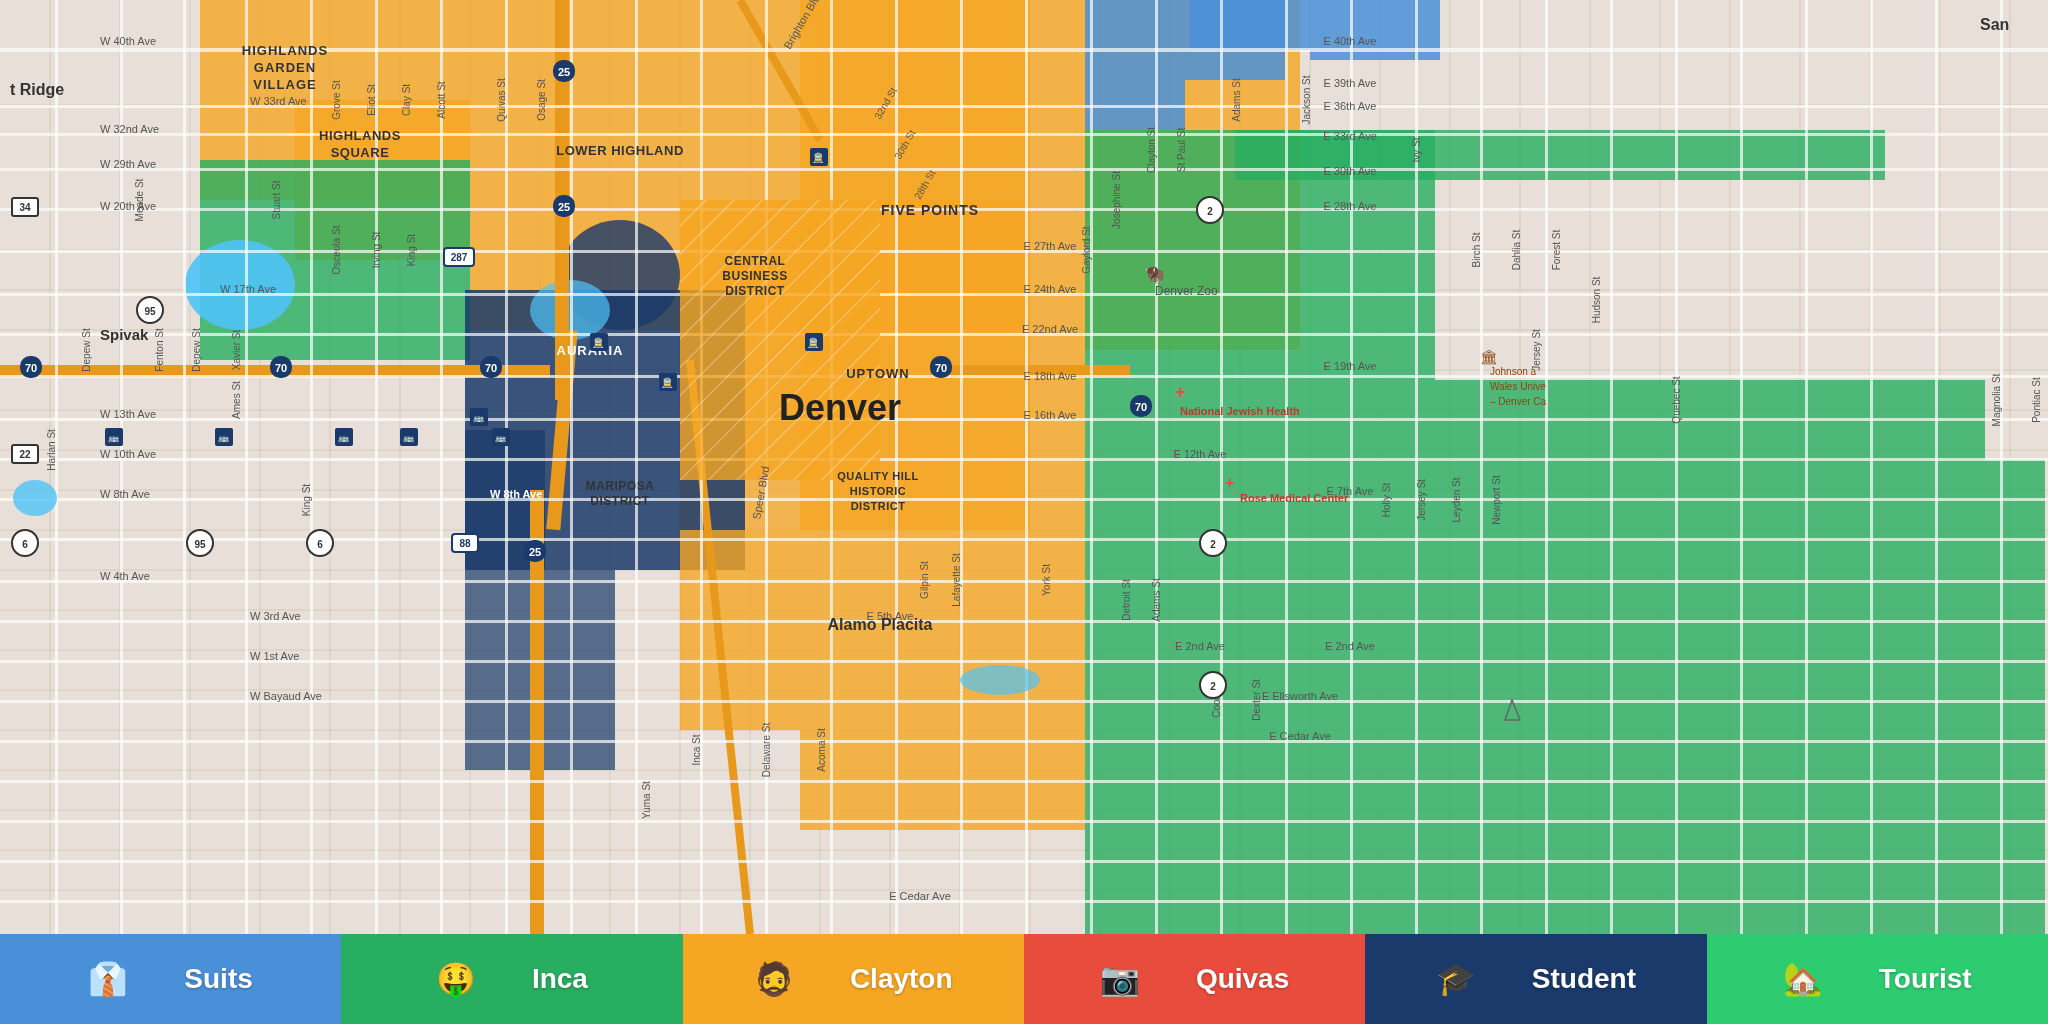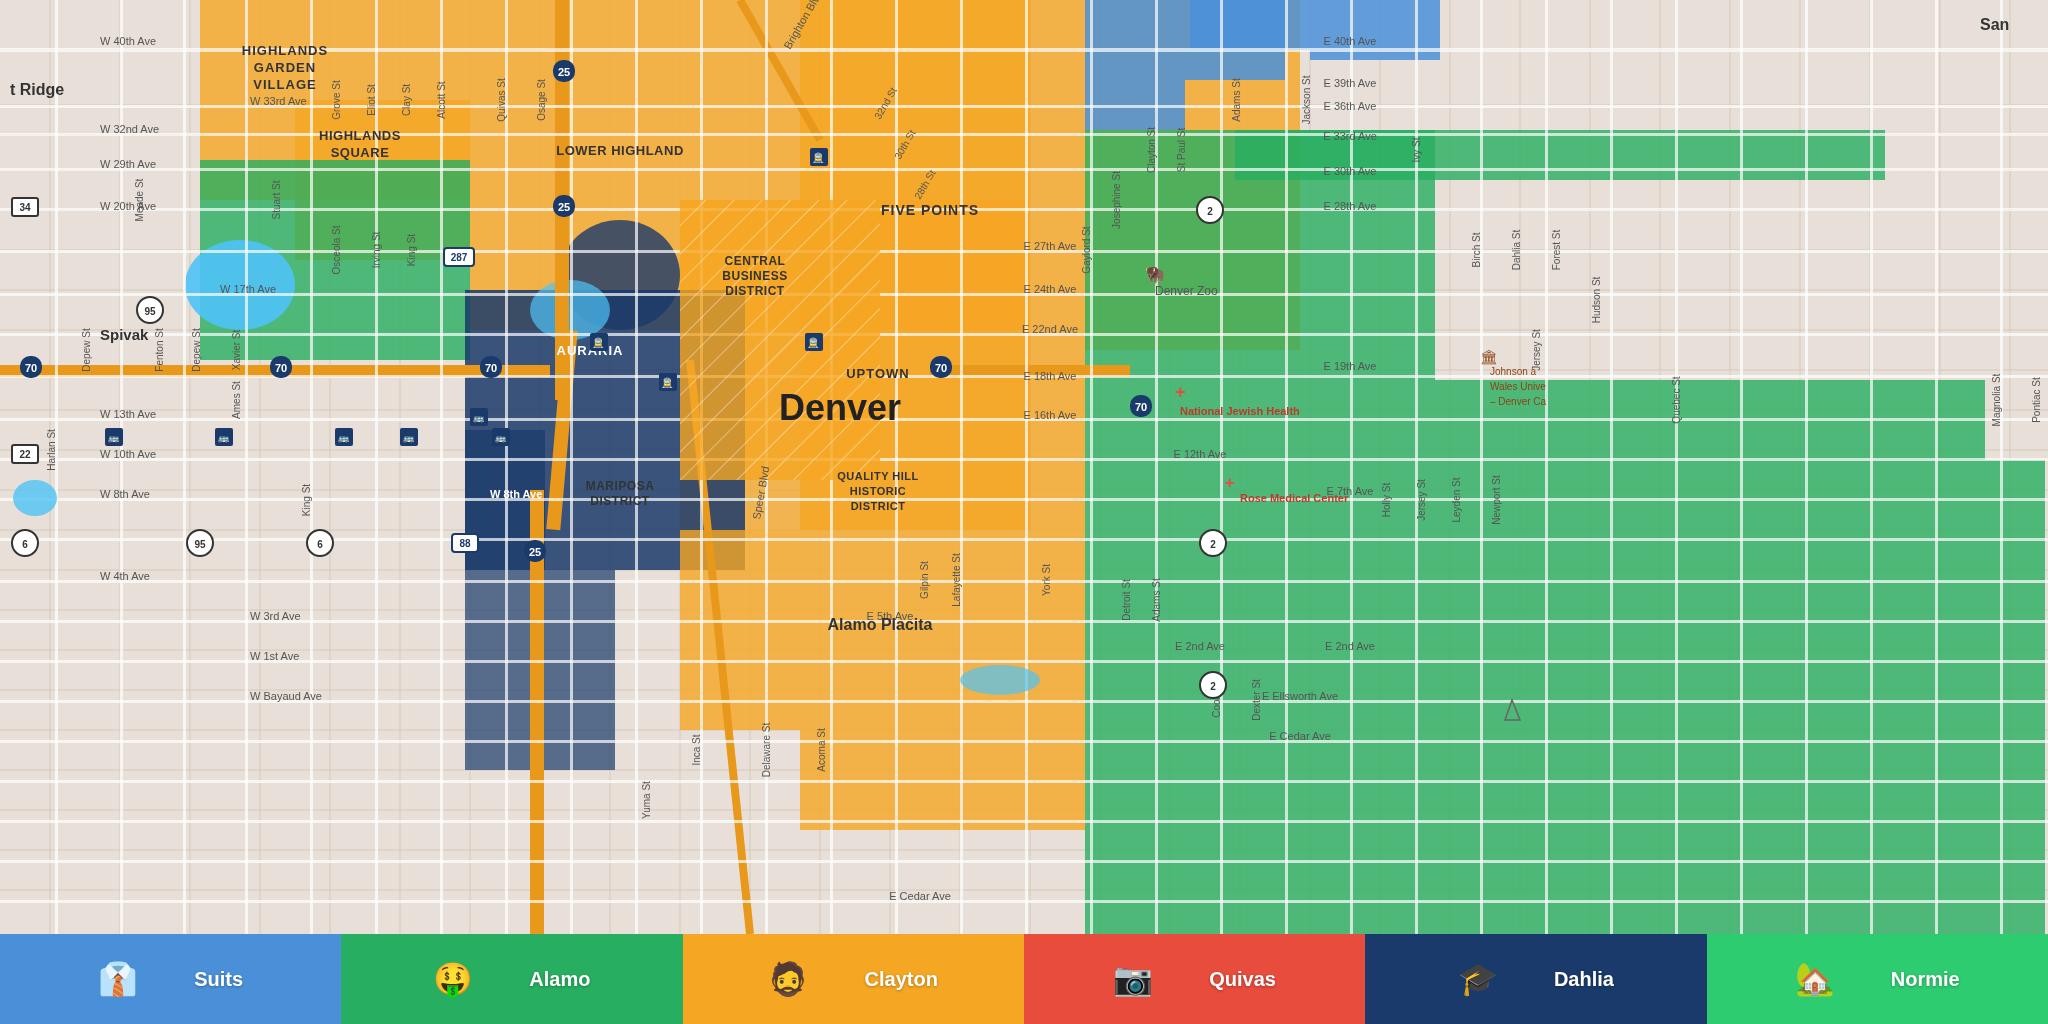--- a/index.html
+++ b/index.html
@@ -38,21 +38,21 @@
       justify-content: center;
       gap: 10px;
       cursor: pointer;
     }
 
     .bar-item .emoji {
       font-size: 32px;
     }
 
     .bar-item .label {
-      font-size: 20px;
+      font-size: 28px;
       font-weight: 800;
       color: white;
       text-shadow: 0 1px 3px rgba(0,0,0,0.3);
       margin-left: 46px;
     }
 
     .bar-suits { background-color: #4A90D9; }
     .bar-rich { background-color: #27AE60; }
     .bar-hipsters { background-color: #F5A623; }
     .bar-tourist { background-color: #E74C3C; }
@@ -479,38 +479,38 @@
 
   <div id="bottom-bar">
 
     <div class="bar-item bar-suits">
       <span class="emoji">👔</span>
       <span class="label">Suits</span>
     </div>
 
     <div class="bar-item bar-rich">
       <span class="emoji">🤑</span>
-      <span class="label">Alamo</span>
+      <span class="label">Inca</span>
     </div>
 
     <div class="bar-item bar-hipsters">
       <span class="emoji">🧔</span>
       <span class="label">Clayton</span>
     </div>
 
     <div class="bar-item bar-tourist">
       <span class="emoji">📷</span>
       <span class="label">Quivas</span>
     </div>
 
     <div class="bar-item bar-student">
       <span class="emoji">🎓</span>
-      <span class="label">Dahlia</span>
+      <span class="label">Student</span>
     </div>
 
     <div class="bar-item bar-normie">
       <span class="emoji">🏡</span>
-      <span class="label">Normie</span>
+      <span class="label">Tourist</span>
     </div>
 
   </div>
 
 </div>
 
 </body></html>

